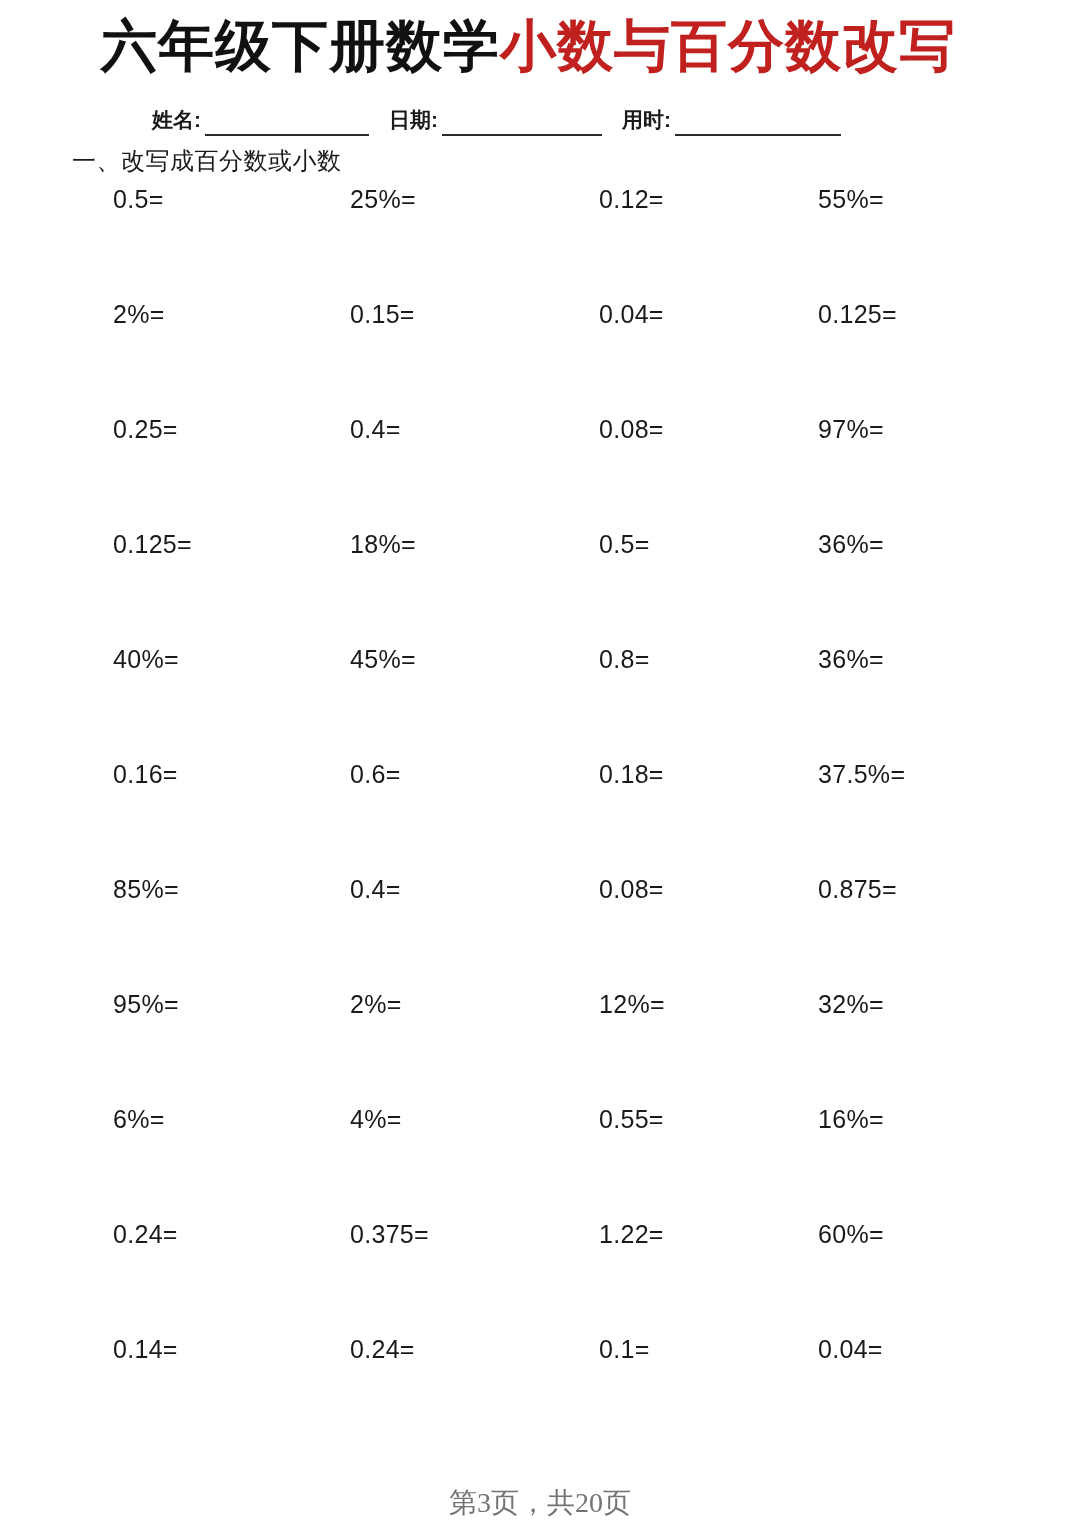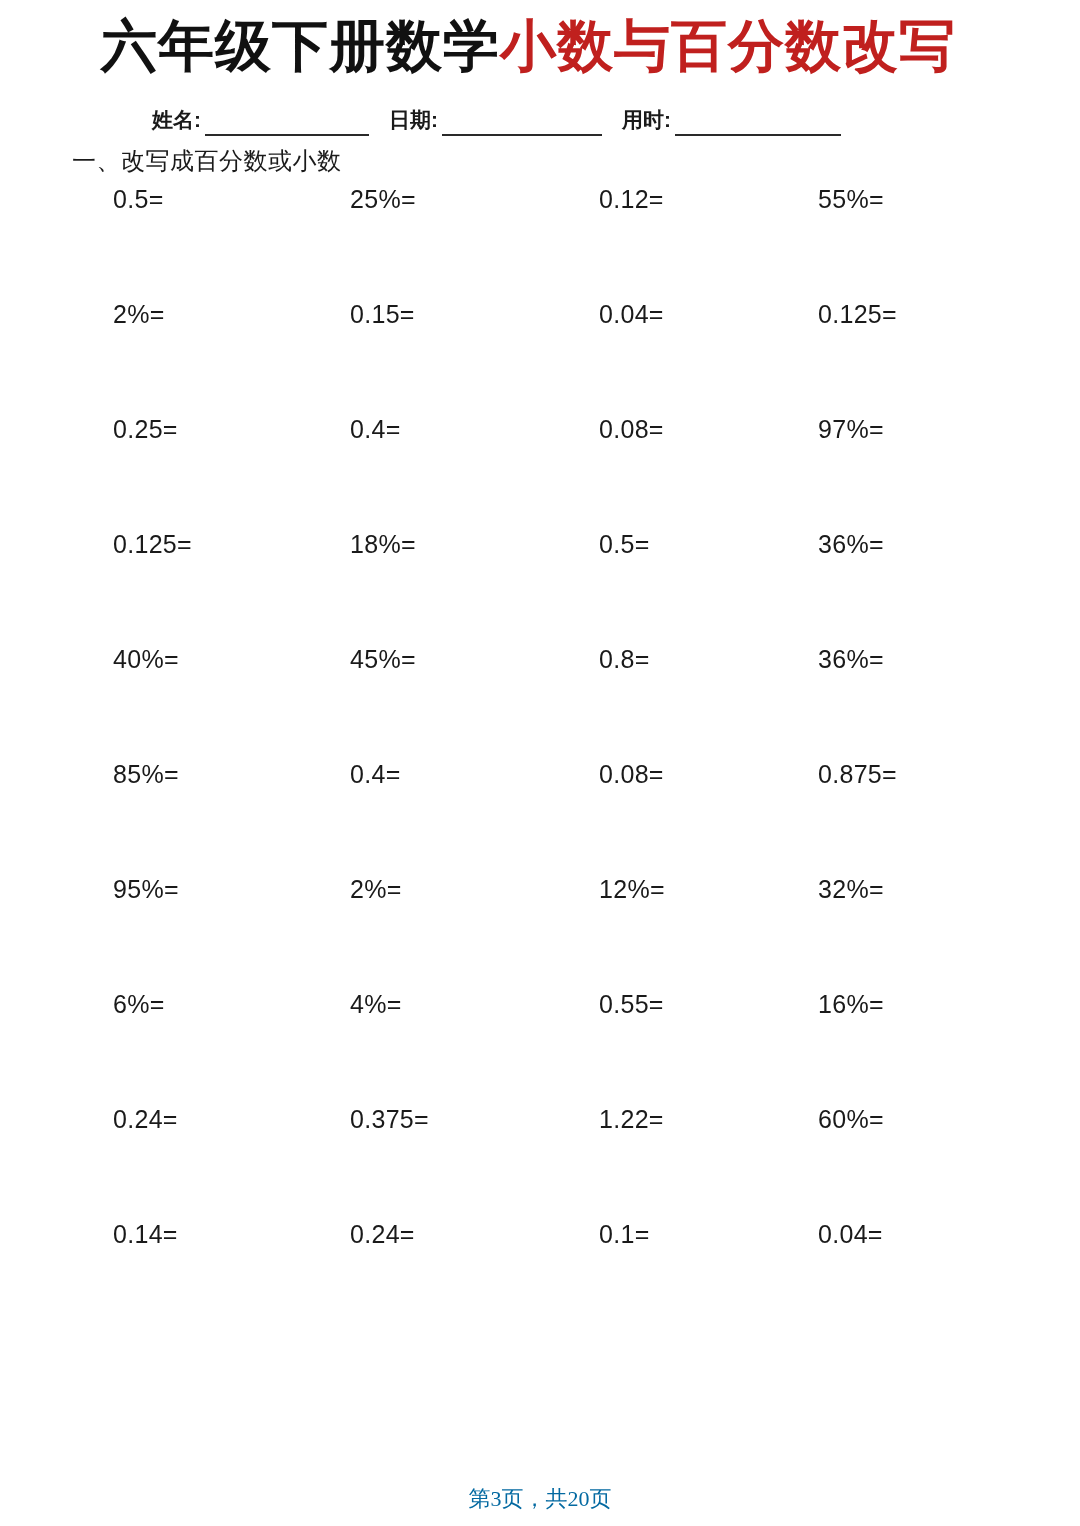--- a/index.html
+++ b/index.html
@@ -102,22 +102,22 @@
   .problem-cell.c3 { left: 818px; }
 
   
   .page-footer {
     position: absolute;
     top: 1484px;
     left: 0;
     width: 1080px;
     text-align: center;
     font-family: "Liberation Serif", serif;
-    font-size: 22px;
-    color: #0369a1;
+    font-size: 28px;
+    color: #737373;
     white-space: nowrap;
   }
 </style>
 </head>
 <body>
 
 <div class="title">
   <span class="part-black">六年级下册数学</span><span class="part-red">小数与百分数改写</span>
 </div>
 
@@ -163,20 +163,26 @@
       <div class="problem-cell c2">0.5=</div>
       <div class="problem-cell c3">36%=</div>
     </div>
     <div class="problem-row">
       <div class="problem-cell c0">40%=</div>
       <div class="problem-cell c1">45%=</div>
       <div class="problem-cell c2">0.8=</div>
       <div class="problem-cell c3">36%=</div>
     </div>
     <div class="problem-row">
+      <div class="problem-cell c0">0.16=</div>
+      <div class="problem-cell c1">0.6=</div>
+      <div class="problem-cell c2">0.18=</div>
+      <div class="problem-cell c3">37.5%=</div>
+    </div>
+    <div class="problem-row">
       <div class="problem-cell c0">85%=</div>
       <div class="problem-cell c1">0.4=</div>
       <div class="problem-cell c2">0.08=</div>
       <div class="problem-cell c3">0.875=</div>
     </div>
     <div class="problem-row">
       <div class="problem-cell c0">95%=</div>
       <div class="problem-cell c1">2%=</div>
       <div class="problem-cell c2">12%=</div>
       <div class="problem-cell c3">32%=</div>

